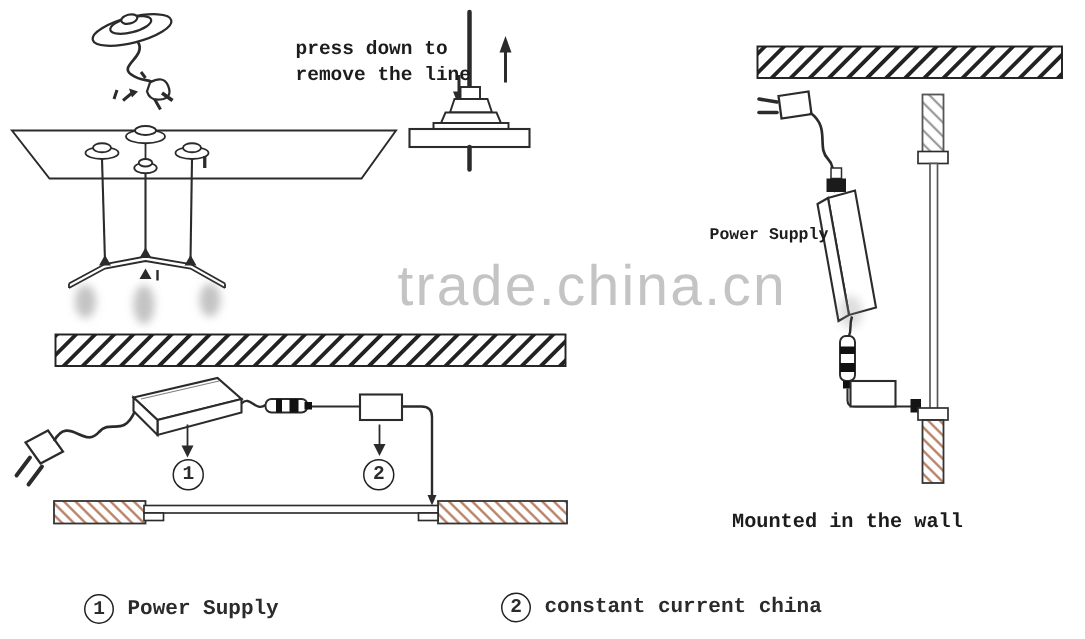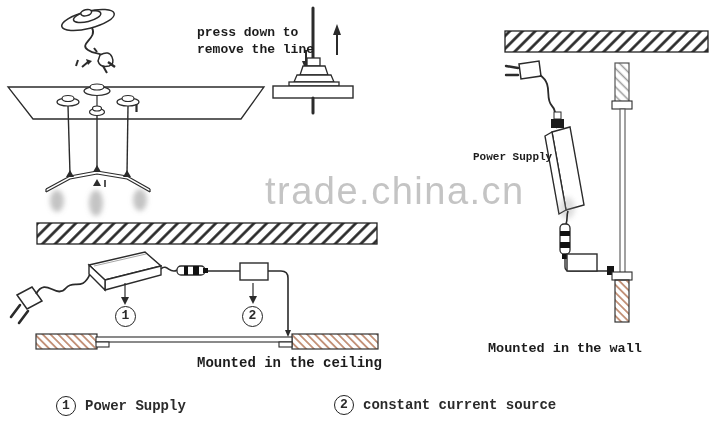--- a/index.html
+++ b/index.html
@@ -233,29 +233,28 @@
   </svg>
 
   <div class="txt note"><span>press down to</span>
 <span>remove the line</span></div>
 
 
   <div class="watermark">trade.china.cn</div>
 
   <div class="txt ps-label">Power Supply</div>
 
-  <div class="txt cap-ceiling">Mounted in the ceiling</div>
 
   <div class="txt cap-wall">Mounted in the wall</div>
 
   <div class="callout-num" style="left:115px; top:306px;">1</div>
   <div class="callout-num" style="left:242px; top:306px;">2</div>
 
   <div class="legend-item" style="left:56px; top:396px;">
     <span class="legend-num">1</span>
     <span class="legend-label">Power Supply</span>
   </div>
   <div class="legend-item" style="left:334px; top:395px;">
     <span class="legend-num">2</span>
-    <span class="legend-label">constant current source</span>
+    <span class="legend-label">constant current china</span>
   </div>
 
 </div>
 
 </body></html>

